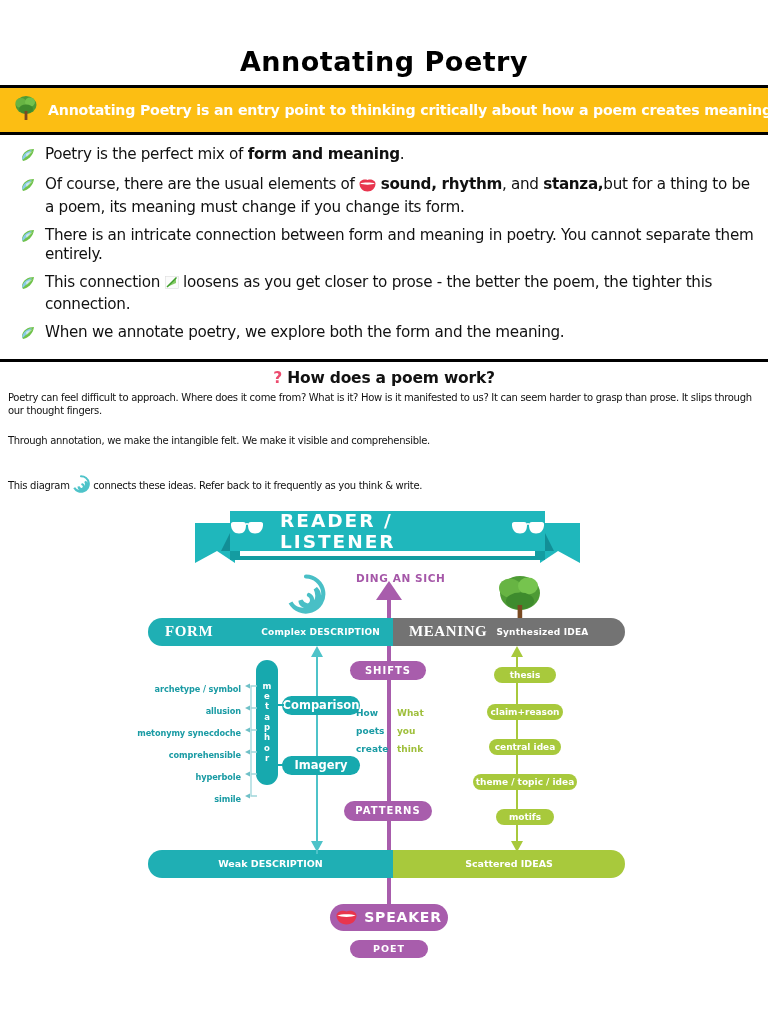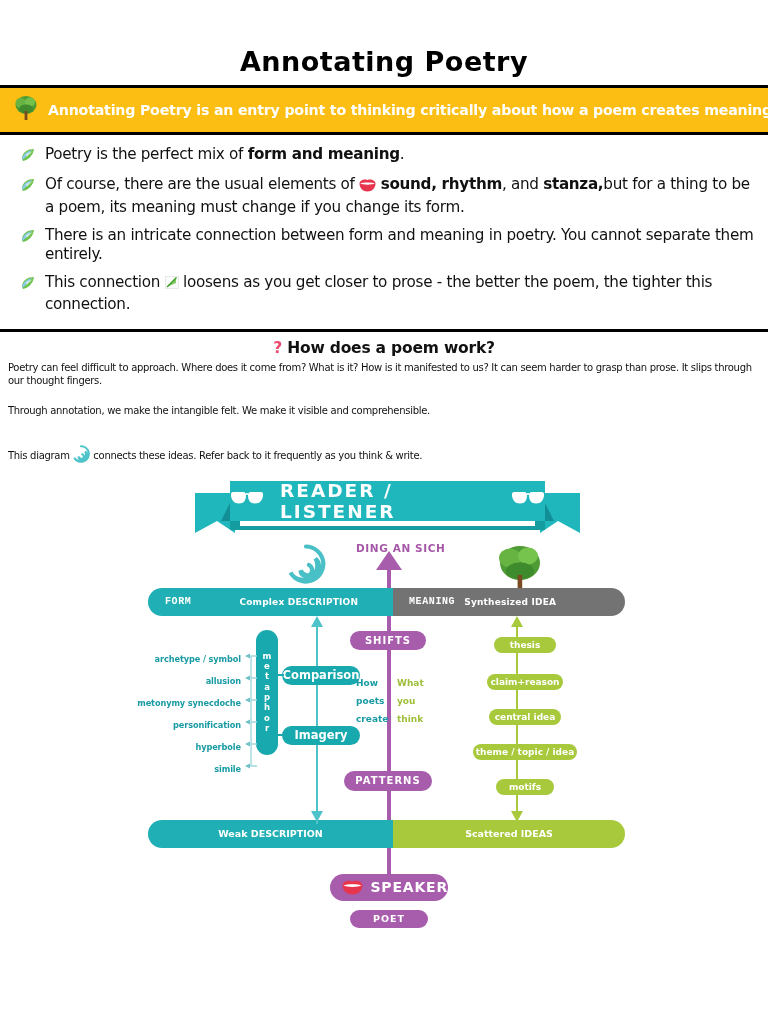--- a/index.html
+++ b/index.html
@@ -111,21 +111,21 @@
   .ding { left:356px; top:66px; color:#A557A8; font-size:10.5px; }
 
   .bar {
     position:absolute; height:28px; display:flex; align-items:center;
   }
   .bar-form   { left:148px; top:112px; width:245px; background:#1FAFB4; border-radius:14px 0 0 14px; }
   .bar-mean   { left:393px; top:112px; width:232px; background:#737373; border-radius:0 14px 14px 0; }
   .bar-weak   { left:148px; top:344px; width:245px; background:#1FAFB4; border-radius:14px 0 0 14px; }
   .bar-scat   { left:393px; top:344px; width:232px; background:#A8C93C; border-radius:0 14px 14px 0; }
 
-  .bar-big { color:#fff; font-family:Liberation Mono, monospace; font-weight:700; font-size:10px; letter-spacing:0.6px; }
+  .bar-big { color:#fff; font-family:Liberation Serif, serif; font-weight:700; font-size:15px; letter-spacing:0.6px; }
   .bar-small { color:#fff; font-family:"DejaVu Sans", sans-serif; font-weight:700; font-size:9px; letter-spacing:0.2px; }
   .bar-center { color:#fff; font-family:"DejaVu Sans", sans-serif; font-weight:700; font-size:9.5px; width:100%; text-align:center; }
 
   .pill {
     position:absolute; display:flex; align-items:center; justify-content:center;
     border-radius:999px; color:#fff;
     font-family:"DejaVu Sans", sans-serif; font-weight:700;
   }
   .pill-teal { background:#17A9AE; font-size:11.5px; }
   .pill-green { background:#A8C93C; font-size:9px; }
@@ -228,20 +228,30 @@
         </svg>
       </span>
       <span class="bullet-text">This connection <span style="display:inline-block;vertical-align:-2px;">
         <svg width="14" height="13" viewBox="0 0 14 13">
           <rect x="0.5" y="0.5" width="13" height="12" fill="#fbfbfb" stroke="#dddddd" stroke-width="0.6"></rect>
           <path d="M2 11 L11 2 L11 7 Z" fill="#6FC24A" opacity="0.85"></path>
           <path d="M2 11 L11.5 1.5" stroke="#3E9E2B" stroke-width="1.4" fill="none"></path>
         </svg></span> loosens as you get closer to prose - the better the poem, the tighter this connection.</span>
     </div>
 
+    <div class="bullet-row">
+      <span class="leaf-ic">
+        <svg width="16" height="15" viewBox="0 0 16 15">
+          <path d="M2 11 C2 4 8 1 14 1 C13 8 8 12 3 13 Z" fill="#6FC24A"></path>
+          <path d="M2 11 C3 6 7 3 12 2 C9 6 6 9 2.5 12 Z" fill="#8ACBE8"></path>
+          <path d="M6 6 C9 4 12 4 13 3 C10 6 8 8 6.5 9 Z" fill="#ffffff" opacity="0.55"></path>
+        </svg>
+      </span>
+      <span class="bullet-text">When we annotate poetry, we explore both the form and the meaning.</span>
+    </div>
   </div>
 
   <div class="rule"></div>
 
   <div class="sec-head">
     <span class="qmark">?</span>
     <span>How does a poem work?</span>
   </div>
 
   <div class="para">Poetry can feel difficult to approach.  Where does it come from? What is it? How is it manifested to us? It can seem harder to grasp than prose. It slips through our thought fingers.</div>
@@ -351,21 +361,21 @@
         <span>a</span>
         <span>p</span>
         <span>h</span>
         <span>o</span>
         <span>r</span>
     </div>
 
     <div class="dev-item" style="left:141px;top:178px;width:100px;">archetype / symbol</div>
     <div class="dev-item" style="left:141px;top:200px;width:100px;">allusion</div>
     <div class="dev-item" style="left:131px;top:222px;width:110px;">metonymy synecdoche</div>
-    <div class="dev-item" style="left:141px;top:244px;width:100px;">personification</div>
+    <div class="dev-item" style="left:141px;top:244px;width:100px;">comprehensible</div>
     <div class="dev-item" style="left:141px;top:266px;width:100px;">hyperbole</div>
     <div class="dev-item" style="left:141px;top:288px;width:100px;">simile</div>
 
     <svg style="position:absolute;left:243px;top:174px;" width="16" height="122" viewBox="0 0 16 122">
       <path d="M14 6 L8 6 L8 116 L14 116" fill="none" stroke="#9ED6DA" stroke-width="1.3"></path>
       <path d="M8 28 L14 28 M8 50 L14 50 M8 72 L14 72 M8 94 L14 94" stroke="#9ED6DA" stroke-width="1.3"></path>
       <path d="M2 6 L7 3.5 L7 8.5 Z M2 28 L7 25.5 L7 30.5 Z M2 50 L7 47.5 L7 52.5 Z M2 72 L7 69.5 L7 74.5 Z M2 94 L7 91.5 L7 96.5 Z M2 116 L7 113.5 L7 118.5 Z" fill="#6FC0C7"></path>
     </svg>
 
     <div class="pill pill-teal" style="left:282px;top:190px;width:78px;height:19px;">Comparison</div>
@@ -379,21 +389,21 @@
     <div class="col-label col-what" style="left:397px;top:202px;">What</div>
     <div class="col-label col-what" style="left:397px;top:220px;">you</div>
     <div class="col-label col-what" style="left:397px;top:238px;">think</div>
 
     <div class="pill pill-green" style="left:494px;top:161px;width:62px;height:16px;">thesis</div>
     <div class="pill pill-green" style="left:487px;top:198px;width:76px;height:16px;">claim+reason</div>
     <div class="pill pill-green" style="left:489px;top:233px;width:72px;height:16px;">central idea</div>
     <div class="pill pill-green" style="left:473px;top:268px;width:104px;height:16px;">theme / topic / idea</div>
     <div class="pill pill-green" style="left:496px;top:303px;width:58px;height:16px;">motifs</div>
 
-    <div class="pill" style="left:330px;top:398px;width:118px;height:27px;background:#A85DAC;gap:7px;justify-content:flex-end;">
+    <div class="pill" style="left:330px;top:398px;width:118px;height:27px;background:#A85DAC;gap:7px;">
       <span style="display:inline-flex;">
         <svg width="21" height="15" viewBox="0 0 21 15">
           <path d="M10.5 1.5 C6.5 -0.5 0.5 2 0.5 5.5 C0.5 10.5 5 14.5 10.5 14.5 C16 14.5 20.5 10.5 20.5 5.5 C20.5 2 14.5 -0.5 10.5 1.5 Z" fill="#E8354E"></path>
           <path d="M1.4 5.6 C5 3.9 16 3.9 19.6 5.6 C16 7.3 5 7.3 1.4 5.6 Z" fill="#ffffff"></path>
         </svg>
       </span>
       <span style="font-family:'DejaVu Sans',sans-serif;font-weight:700;font-size:14px;color:#fff;letter-spacing:0.8px;">SPEAKER</span>
     </div>
 
     <div class="pill pill-purple" style="left:350px;top:434px;width:78px;height:18px;font-size:9.5px;">POET</div>

